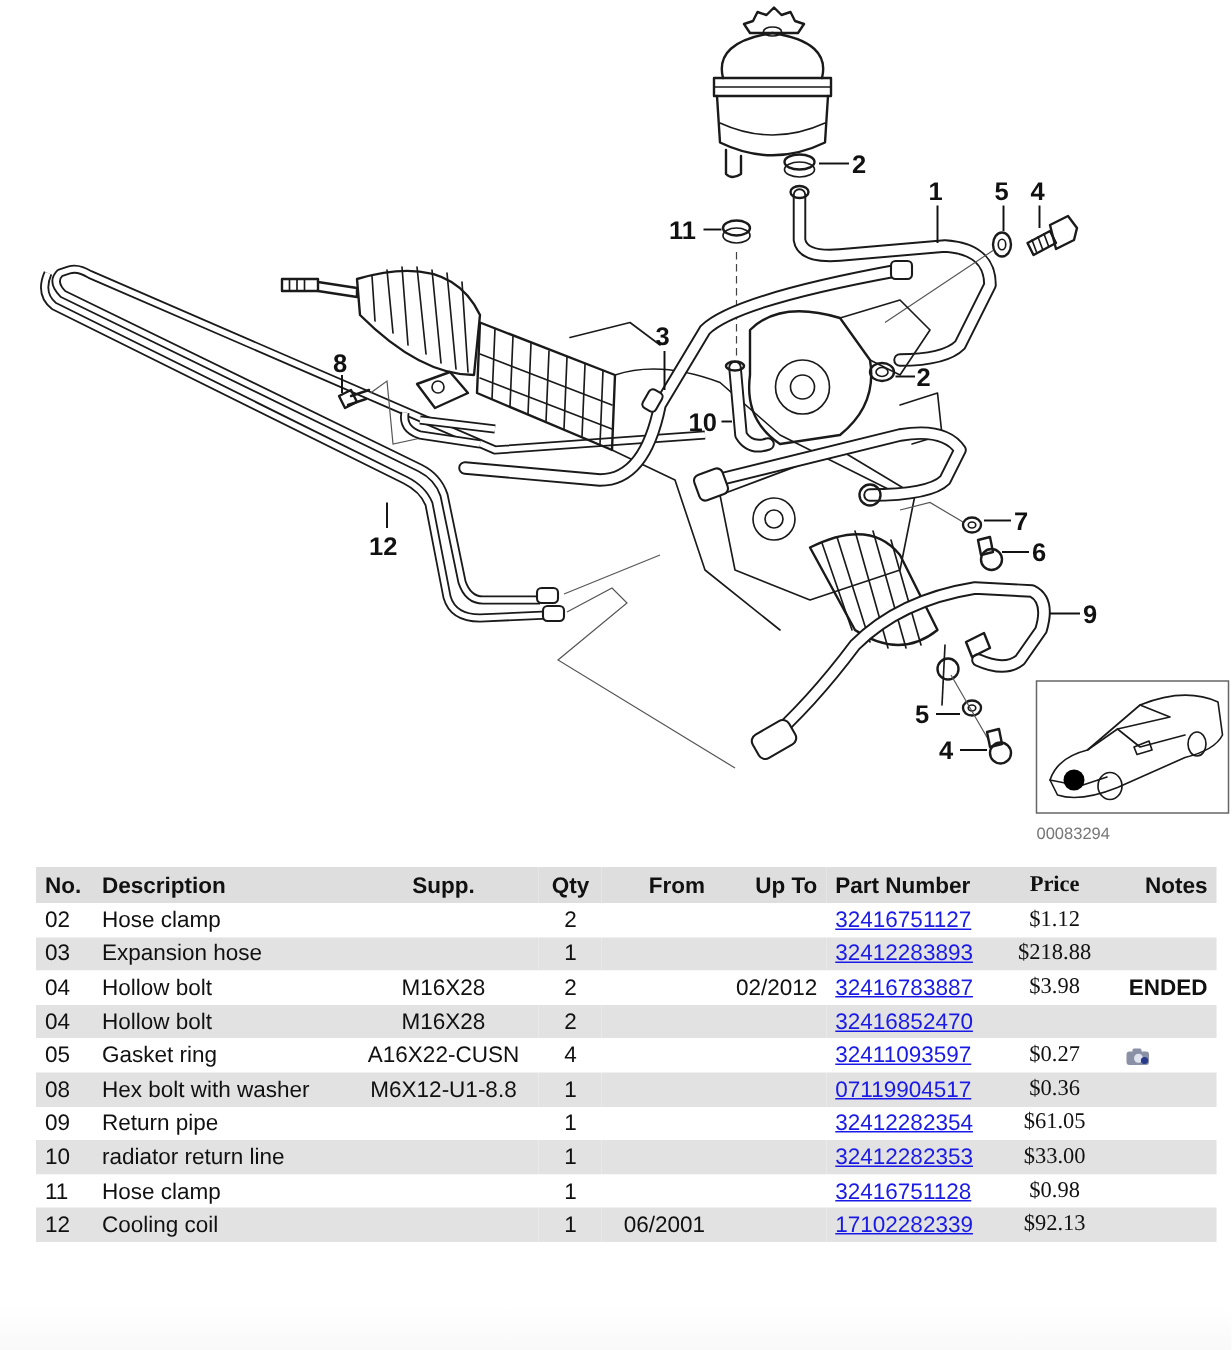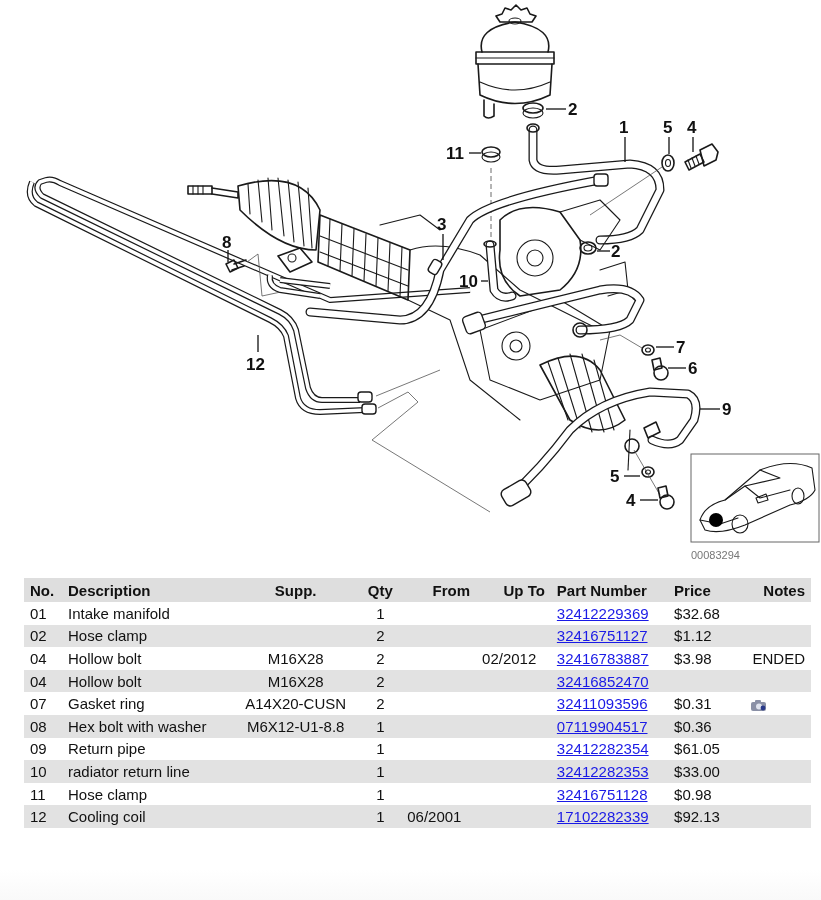--- a/index.html
+++ b/index.html
@@ -23,25 +23,25 @@
   #parts th { background:#dedede; font-weight:bold; height:24px; padding:0 6px; white-space:nowrap; }
   #parts td { height:22.6px; padding:0 6px; white-space:nowrap; }
   #parts tbody tr:nth-child(even) td { background:#e2e2e2; }
   #parts tbody tr:nth-child(odd) td { background:#ffffff; }
   .c-no { width:26px; text-align:left; }
   .c-desc { text-align:left; }
   th.c-desc { text-align:left; }
   .c-supp { text-align:center; }
   th.c-supp { text-align:center; }
   .c-qty { text-align:center; }
-  .c-from, .c-upto { text-align:left; }
+  .c-from, .c-upto { text-align:right; }
   th.c-from, th.c-upto { text-align:right; }
   .c-pn { text-align:left; }
-  .c-price { text-align:left; width:58px; }
-  .c-notes { text-align:right; }
+  .c-price { text-align:center; width:58px;font-family:Liberation Serif, serif; }
+  .c-notes { text-align:right;font-weight:bold; }
   a.pn { color:#1a1ae6; text-decoration:underline; }
   .cam { display:inline-block; vertical-align:middle; margin-left:6px; }
   .fade { position:absolute; left:0; right:0; bottom:0; height:30px; background:linear-gradient(rgba(255,255,255,0), rgba(245,245,245,0.6)); pointer-events:none; }
 </style>
 </head>
 <body>
 
 <div id="diagram">
 <svg viewBox="0 0 821 572" xmlns="http://www.w3.org/2000/svg">
 
@@ -261,44 +261,44 @@
       <th class="c-supp">Supp.</th>
       <th class="c-qty">Qty</th>
       <th class="c-from">From</th>
       <th class="c-upto">Up To</th>
       <th class="c-pn">Part Number</th>
       <th class="c-price">Price</th>
       <th class="c-notes">Notes</th>
     </tr>
   </thead>
   <tbody id="parts-body">
-  <tr>
-    <td class="c-no">01</td>
-    <td class="c-desc">Intake manifold</td>
-    <td class="c-supp"></td>
-    <td class="c-qty">1</td>
-    <td class="c-from"></td>
-    <td class="c-upto"></td>
-    <td class="c-pn"><a class="pn" href="#">32412229369</a></td>
-    <td class="c-price">$32.68</td>
-    <td class="c-notes"><span></span></td>
-  </tr>
 
   <tr>
     <td class="c-no">02</td>
     <td class="c-desc">Hose clamp</td>
     <td class="c-supp"></td>
     <td class="c-qty">2</td>
     <td class="c-from"></td>
     <td class="c-upto"></td>
     <td class="c-pn"><a class="pn" href="#">32416751127</a></td>
     <td class="c-price">$1.12</td>
     <td class="c-notes"><span></span></td>
   </tr>
 
+  <tr>
+    <td class="c-no">03</td>
+    <td class="c-desc">Expansion hose</td>
+    <td class="c-supp"></td>
+    <td class="c-qty">1</td>
+    <td class="c-from"></td>
+    <td class="c-upto"></td>
+    <td class="c-pn"><a class="pn" href="#">32412283893</a></td>
+    <td class="c-price">$218.88</td>
+    <td class="c-notes"><span></span></td>
+  </tr>
 
   <tr>
     <td class="c-no">04</td>
     <td class="c-desc">Hollow bolt</td>
     <td class="c-supp">M16X28</td>
     <td class="c-qty">2</td>
     <td class="c-from"></td>
     <td class="c-upto">02/2012</td>
     <td class="c-pn"><a class="pn" href="#">32416783887</a></td>
     <td class="c-price">$3.98</td>
@@ -310,39 +310,39 @@
     <td class="c-desc">Hollow bolt</td>
     <td class="c-supp">M16X28</td>
     <td class="c-qty">2</td>
     <td class="c-from"></td>
     <td class="c-upto"></td>
     <td class="c-pn"><a class="pn" href="#">32416852470</a></td>
     <td class="c-price"></td>
     <td class="c-notes"><span></span></td>
   </tr>
 
-
-
-  <tr>
-    <td class="c-no">07</td>
+  <tr>
+    <td class="c-no">05</td>
     <td class="c-desc">Gasket ring</td>
-    <td class="c-supp">A14X20-CUSN</td>
-    <td class="c-qty">2</td>
-    <td class="c-from"></td>
-    <td class="c-upto"></td>
-    <td class="c-pn"><a class="pn" href="#">32411093596</a></td>
-    <td class="c-price">$0.31</td>
+    <td class="c-supp">A16X22-CUSN</td>
+    <td class="c-qty">4</td>
+    <td class="c-from"></td>
+    <td class="c-upto"></td>
+    <td class="c-pn"><a class="pn" href="#">32411093597</a></td>
+    <td class="c-price">$0.27</td>
     <td class="c-notes" style="text-align: left;"><svg width="18" height="13" viewBox="0 0 18 13" class="cam">
             <rect x="1" y="3" width="15" height="9" rx="2" fill="#8a90a6"></rect>
             <rect x="5" y="1" width="6" height="3" rx="1" fill="#8a90a6"></rect>
             <circle cx="9" cy="7.5" r="3" fill="#dfe3ee"></circle>
             <circle cx="13" cy="9" r="2.4" fill="#2a3a8a"></circle>
           </svg><span></span></td>
   </tr>
 
+
+
   <tr>
     <td class="c-no">08</td>
     <td class="c-desc">Hex bolt with washer</td>
     <td class="c-supp">M6X12-U1-8.8</td>
     <td class="c-qty">1</td>
     <td class="c-from"></td>
     <td class="c-upto"></td>
     <td class="c-pn"><a class="pn" href="#">07119904517</a></td>
     <td class="c-price">$0.36</td>
     <td class="c-notes"><span></span></td>

